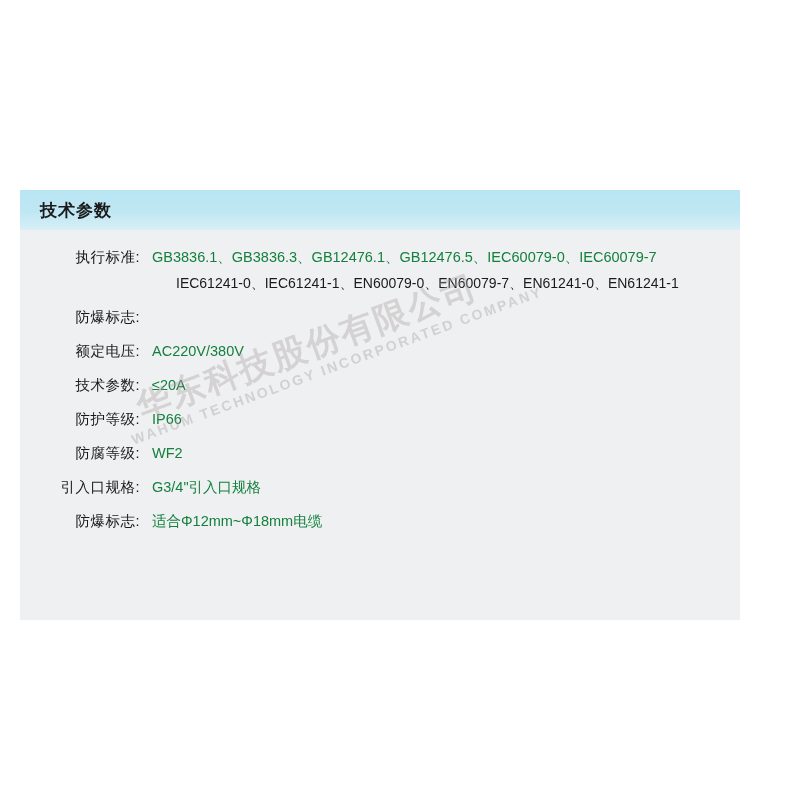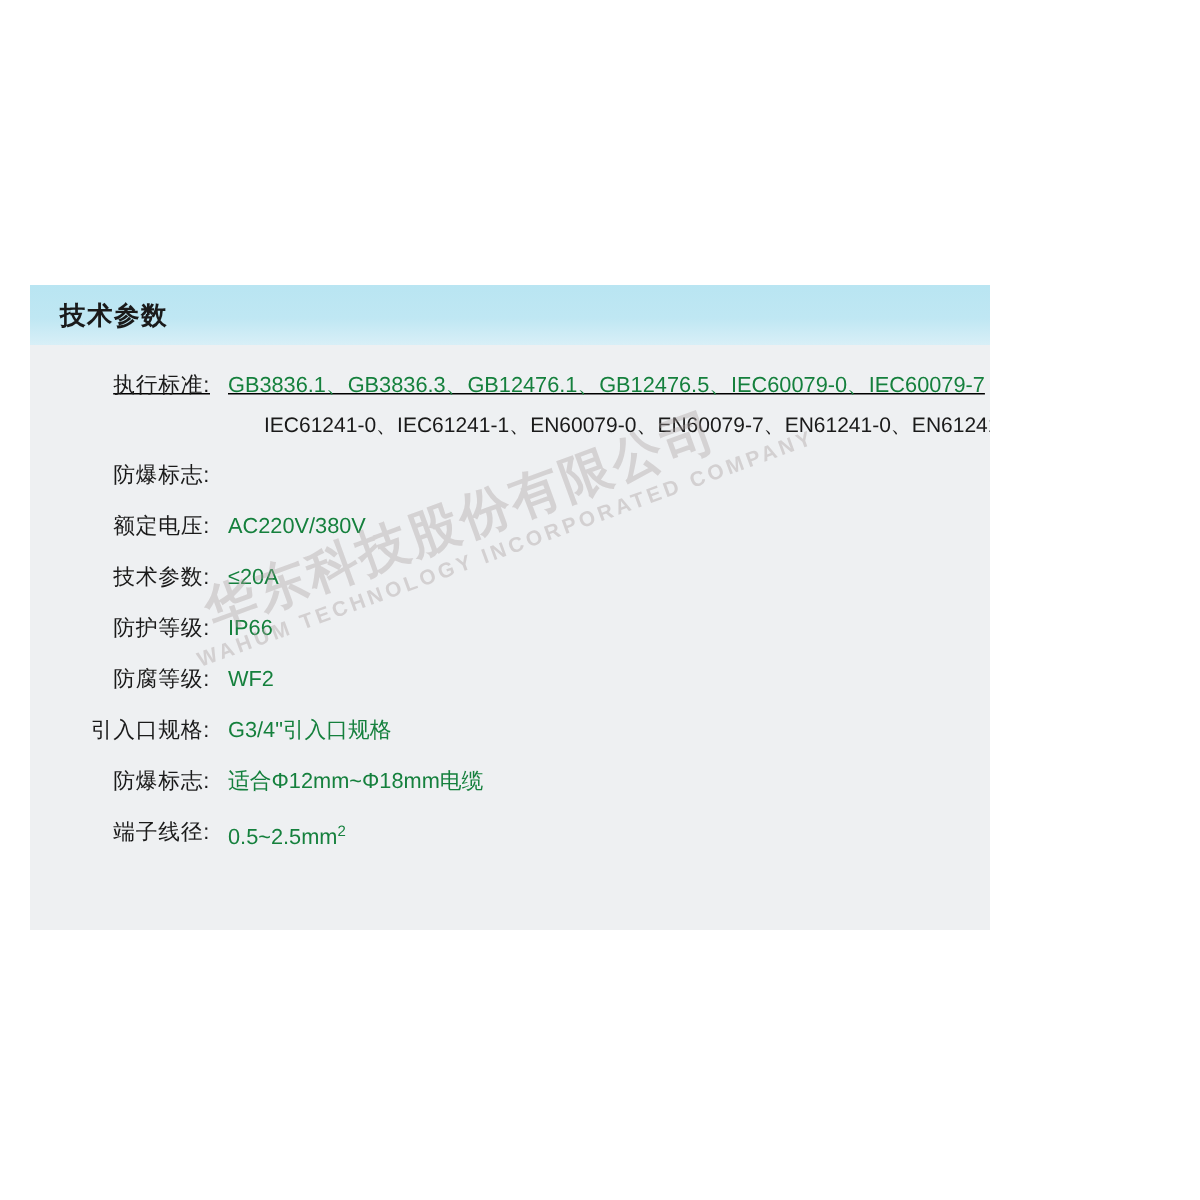--- a/index.html
+++ b/index.html
@@ -16,21 +16,21 @@
     width: 800px;
     height: 800px;
     overflow: hidden;
     background: #ffffff;
   }
 
   .spec-panel {
     position: absolute;
     left: 20px;
     top: 190px;
-    width: 640px;
+    width: 720px;
     height: 430px;
     background: #eef0f2;
     overflow: hidden;
   }
 
   .spec-header {
     height: 40px;
     background: linear-gradient(to bottom, #b9e5f2 0%, #bfe7f3 55%, #d8eff7 100%);
     display: flex;
     align-items: center;
@@ -88,21 +88,20 @@
 
   .row-multiline {
     display: block;
     padding-left: 24px;
     margin-bottom: 8px;
   }
 
   .row-multiline .first-line {
     display: flex;
     align-items: center;
-    text-decoration: underline;
   }
 
   .sup {
     font-size: 10px;
     vertical-align: super;
   }
 
   
   .watermark {
     position: absolute;
@@ -188,24 +187,20 @@
       <div class="spec-row">
         <div class="spec-label">引入口规格:</div>
         <div class="spec-value">G3/4"引入口规格</div>
       </div>
 
       <div class="spec-row">
         <div class="spec-label">防爆标志:</div>
         <div class="spec-value">适合Φ12mm~Φ18mm电缆</div>
       </div>
 
-      <div class="spec-row">
-        <div class="spec-label">端子线径:</div>
-        <div class="spec-value"><span>0.5~2.5mm</span><span class="sup">2</span></div>
-      </div>
 
     </div>
 
     <div class="watermark">
       <div class="wm-cn">华东科技股份有限公司</div>
       <div class="wm-en">WAHUM TECHNOLOGY INCORPORATED COMPANY</div>
     </div>
 
   </div>
 

